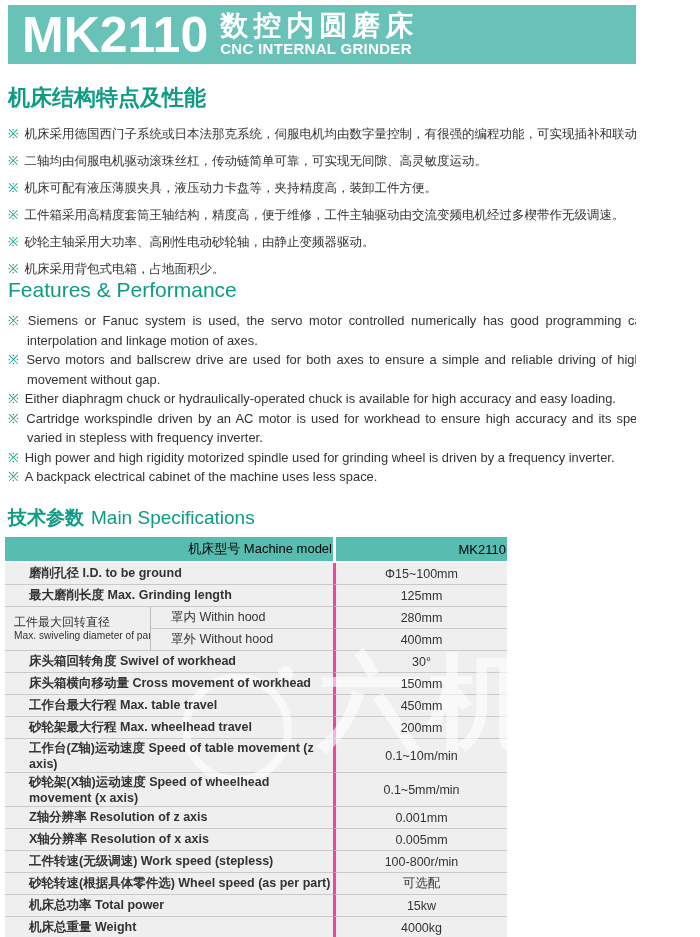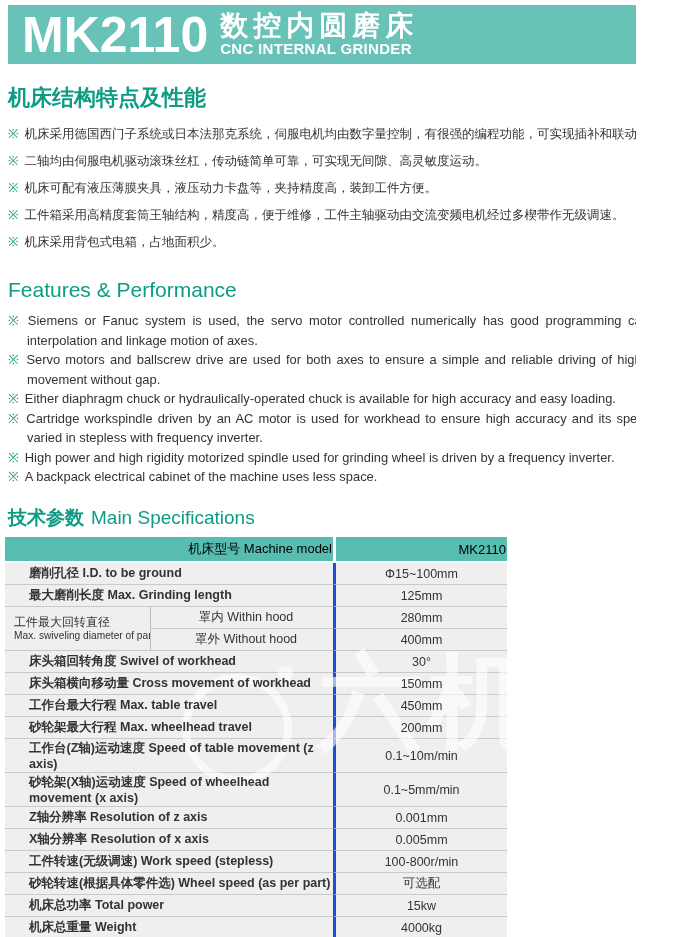--- a/index.html
+++ b/index.html
@@ -51,22 +51,22 @@
   table.specs th {
     background:#57bdb0; color:#000000; font-weight:normal; font-size:13px;
     height:26px; text-align:right; border-bottom:2px solid #fff;
   }
   table.specs th.val { border-left:3px solid #fff; }
   table.specs td {
     background:#efefef; border-bottom:1px solid #c9c9c9;
     height:22px; font-size:12.5px; color:#333; vertical-align:middle;
   }
   td.lbl { padding-left:24px; text-align:left;font-weight:bold; }
-  td.val { text-align:center; border-left:3px solid #1d4ed8; }
-  td.sub { border-left:1px solid #bfbfbf; padding-left:9px; text-align:center; }
+  td.val { text-align:center; border-left:3px solid #ec4899; }
+  td.sub { border-left:1px solid #bfbfbf; padding-left:20px; text-align:left; }
   td.grp { padding-left:9px; line-height:1.18; }
   td.grp .g1 { font-size:12px; display:block; }
   td.grp .g2 { font-size:10.2px; display:block; white-space:nowrap; }
   
   table.specs td span, table.specs th span { position:relative; z-index:2; }
 
   
   .wm { position:absolute; left:150px; top:648px; width:560px; height:150px;
         z-index:1; pointer-events:none; }
   .wm .ring {
@@ -94,20 +94,21 @@
       <div class="en">CNC INTERNAL GRINDER</div>
     </div>
   </div>
 
   <div class="sec-cn">
     <h2 class="h-green">机床结构特点及性能</h2>
     <div class="bullet-cn"><span class="marker">※</span><span>机床采用德国西门子系统或日本法那克系统，伺服电机均由数字量控制，有很强的编程功能，可实现插补和联动功能。</span></div>
     <div class="bullet-cn"><span class="marker">※</span><span>二轴均由伺服电机驱动滚珠丝杠，传动链简单可靠，可实现无间隙、高灵敏度运动。</span></div>
     <div class="bullet-cn"><span class="marker">※</span><span>机床可配有液压薄膜夹具，液压动力卡盘等，夹持精度高，装卸工件方便。</span></div>
     <div class="bullet-cn"><span class="marker">※</span><span>工件箱采用高精度套筒王轴结构，精度高，便于维修，工件主轴驱动由交流变频电机经过多楔带作无级调速。</span></div>
+    <div class="bullet-cn"><span class="marker">※</span><span>砂轮主轴采用大功率、高刚性电动砂轮轴，由静止变频器驱动。</span></div>
     <div class="bullet-cn"><span class="marker">※</span><span>机床采用背包式电箱，占地面积少。</span></div>
   </div>
 
   <div class="sec-en">
     <h2 class="h-green">Features &amp; Performance</h2>
     <p class="bullet-en"><span class="marker">※</span><span>Siemens or Fanuc system is used, the servo motor controlled numerically has good programming capacity for interpolation and linkage motion of axes.</span></p>
     <p class="bullet-en"><span class="marker">※</span><span>Servo motors and ballscrew drive are used for both axes to ensure a simple and reliable driving of high sensitive movement without gap.</span></p>
     <p class="bullet-en"><span class="marker">※</span><span>Either diaphragm chuck or hydraulically-operated chuck is available for high accuracy and easy loading.</span></p>
     <p class="bullet-en"><span class="marker">※</span><span>Cartridge workspindle driven by an AC motor is used for workhead to ensure high accuracy and its speed can be varied in stepless with frequency inverter.</span></p>
     <p class="bullet-en"><span class="marker">※</span><span>High power and high rigidity motorized spindle used for grinding wheel is driven by a frequency inverter.</span></p>

